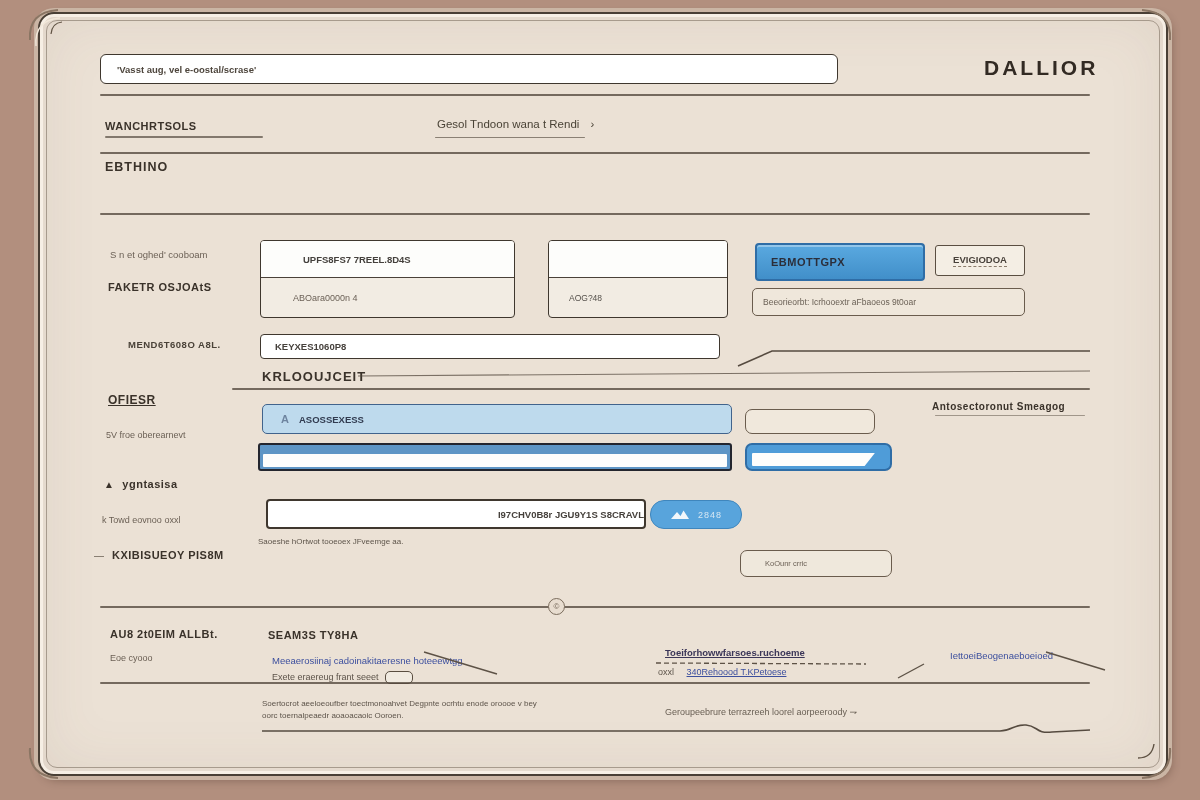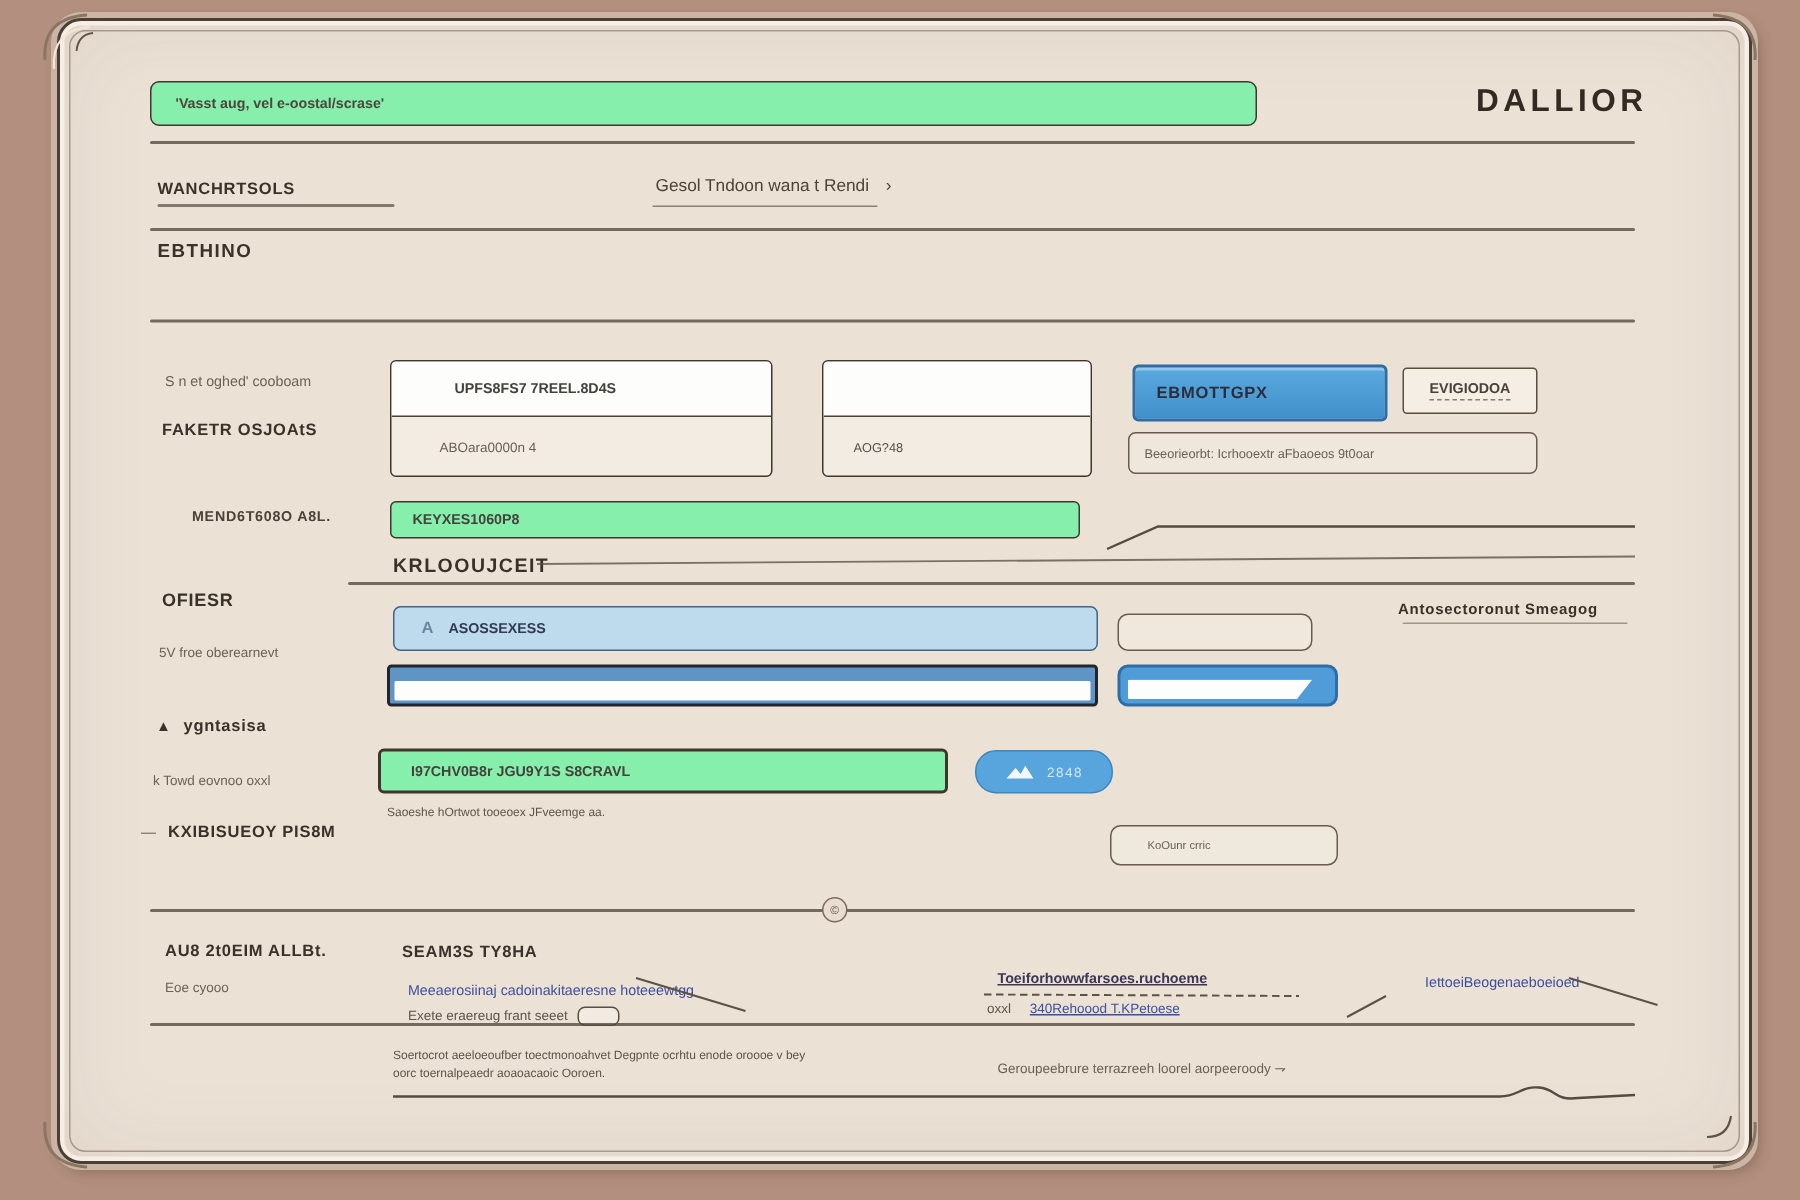--- a/index.html
+++ b/index.html
@@ -22,21 +22,21 @@
   }
   .panel::after{
     content:"";position:absolute;inset:6px;border:1px solid rgba(92,78,63,.45);
     border-radius:11px;pointer-events:none;
   }
   .abs{position:absolute;}
   .divider{position:absolute;height:2px;background:#564b40;opacity:.8;border-radius:1px;}
   .lbl{position:absolute;font-weight:bold;color:#3a322a;letter-spacing:.5px;}
   .hint{position:absolute;color:#6c6156;}
   .field{
-    position:absolute;background:#86efac;border:1.5px solid #3f372e;
+    position:absolute;background:#ffffff;border:1.5px solid #3f372e;
     display:flex;align-items:center;color:#574d42;box-sizing:border-box;
   }
   .field-soft{
     position:absolute;background:#f0e8dc;border:1.2px solid #60544665;
     border:1.2px solid #6a5c4d;border-radius:7px;display:flex;align-items:center;
     color:#6c6156;box-sizing:border-box;
   }
   .btn-primary{
     position:absolute;background:linear-gradient(#5aa9e0,#418fc9);
     border:2px solid #2f6da6;border-radius:4px;
@@ -119,21 +119,21 @@
   </div>
 
   <div class="lbl" style="left:108px;top:339px;font-size:9.5px;color:#4a4238;padding-left:20px;">MEND6T608O A8L.</div>
   <div class="field" style="left:260px;top:334px;width:460px;height:25px;border-radius:4px;">
     <span style="margin-left:14px;font-size:9.5px;font-weight:bold;color:#46413c;">KEYXES1060P8</span>
   </div>
 
   <div class="lbl" style="left:262px;top:369px;font-size:13px;letter-spacing:1px;">KRLOOUJCEIT</div>
   <div class="divider" style="left:232px;top:388px;width:858px;"></div>
 
-  <div class="lbl" style="left:108px;top:393px;font-size:12px;">OFIESR</div>
+  <div class="lbl" style="left:108px;top:393px;font-size:12px;text-decoration:underline;">OFIESR</div>
   <div class="hint" style="left:106px;top:430px;font-size:9px;">5V froe oberearnevt</div>
 
   <div class="field" style="left:262px;top:404px;width:470px;height:30px;border-radius:5px;background:#bedaed;border-color:#41638c;">
     <span style="margin-left:18px;font-size:11px;font-weight:bold;color:#5b6f8c;opacity:.8;">A</span>
     <span style="margin-left:10px;font-size:9.5px;font-weight:bold;color:#313b50;">ASOSSEXESS</span>
   </div>
   <div class="field-soft" style="left:745px;top:409px;width:130px;height:25px;background:#f0e8dc;"></div>
   <div class="lbl" style="left:932px;top:401px;font-size:10px;">Antosectoronut Smeagog</div>
   <div class="divider" style="left:935px;top:415px;width:150px;height:1px;opacity:.5;"></div>
 
@@ -143,21 +143,21 @@
   <div class="abs" style="left:745px;top:443px;width:147px;height:28px;border:2px solid #2f6da6;border-radius:7px;background:#4f9cd8;box-sizing:border-box;">
     <div style="position:absolute;left:5px;right:10px;top:8px;bottom:3px;background:#fdfdfc;border-radius:1px;clip-path:polygon(0 0,96% 0,88% 100%,0 100%);"></div>
   </div>
 
   <div class="abs" style="left:104px;top:474px;">
     <span style="font-size:10px;color:#3a322a;">▲</span>
     <span style="font-size:11px;font-weight:bold;color:#3a322a;letter-spacing:.5px;margin-left:4px;">ygntasisa</span>
   </div>
   <div class="hint" style="left:102px;top:515px;font-size:9px;">k Towd eovnoo oxxl</div>
 
-  <div class="field" style="left:252px;top:499px;width:380px;height:30px;border-width:2px;border-radius:4px;">
+  <div class="field" style="left:266px;top:499px;width:380px;height:30px;border-width:2px;border-radius:4px;justify-content:flex-end;">
     <span style="margin-left:20px;font-size:9.5px;font-weight:bold;color:#46413c;">I97CHV0B8r JGU9Y1S  S8CRAVL</span>
   </div>
   <div class="abs" style="left:650px;top:500px;width:92px;height:29px;background:#58a4dc;border:1.5px solid #3f86bd;border-radius:14px;display:flex;align-items:center;justify-content:center;gap:8px;cursor:pointer;box-sizing:border-box;">
     <svg width="20" height="11" viewBox="0 0 20 11">
       <path d="M1 10 L7 3 L10.5 7 L13.5 1.5 L19 10 Z" fill="#f2f7fb"></path>
     </svg>
     <span style="font-size:9px;color:#d6e7f3;letter-spacing:1px;">2848</span>
   </div>
 
   <div class="hint" style="left:258px;top:537px;font-size:8px;color:#5d544a;">Saoeshe hOrtwot tooeoex JFveemge aa.</div>

